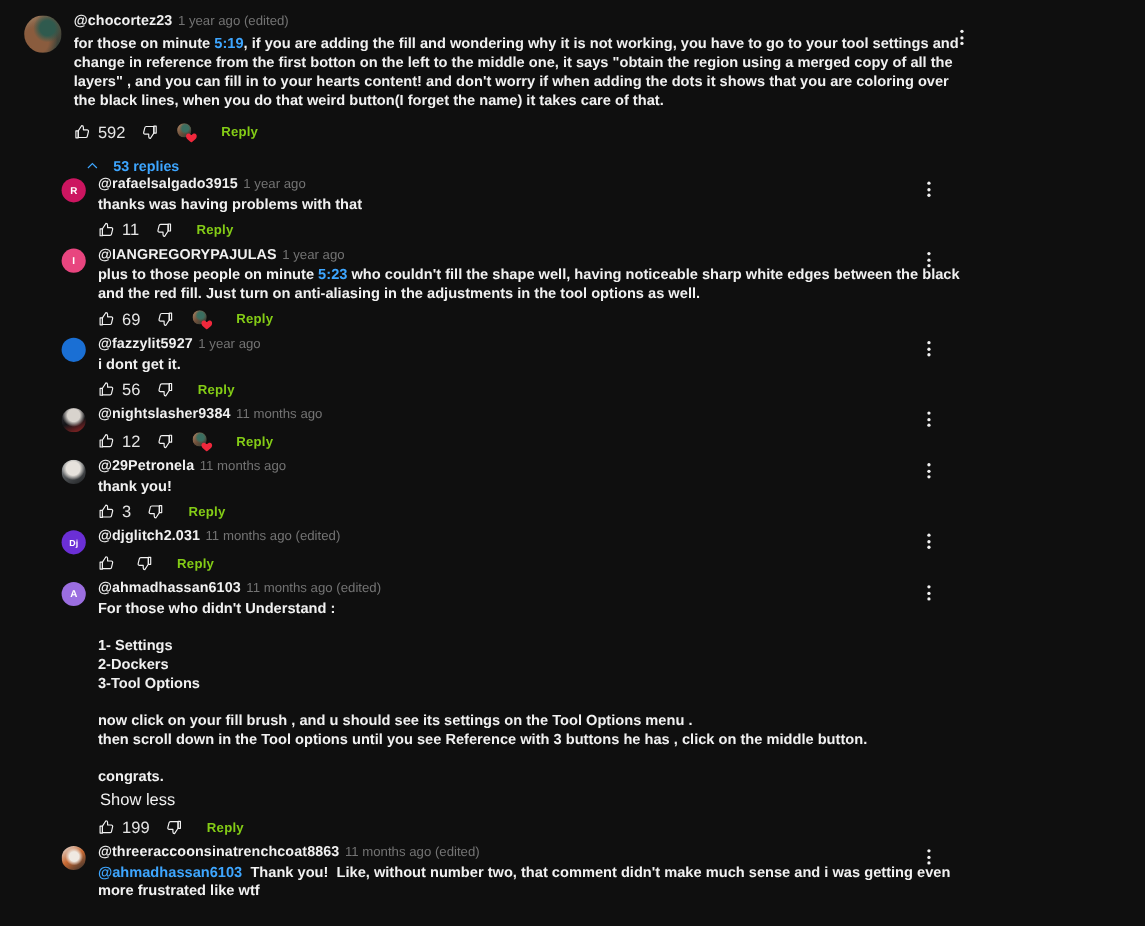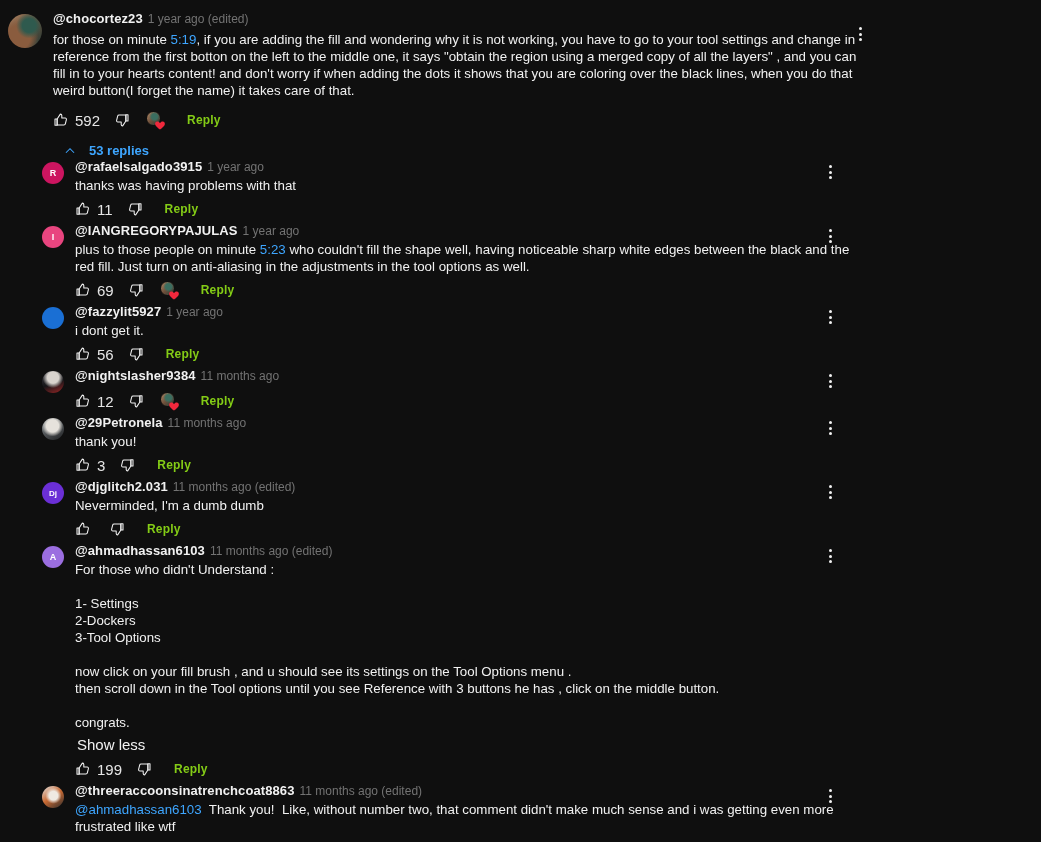--- a/index.html
+++ b/index.html
@@ -15,20 +15,21 @@
     font-family: "Liberation Sans", sans-serif;
     color: #f1f1f1;
     -webkit-font-smoothing: antialiased;
   }
 
   .comments-root {
     position: relative;
     width: 890px;
     height: 842px;
     padding: 8px 0 0 0;
+    margin-left: 14px;
   }
 
   
   .comment {
     position: relative;
     display: flex;
     align-items: flex-start;
   }
 
   .top-comment { padding: 4px 30px 0 8px; }
@@ -89,21 +90,21 @@
     color: #737373;
     font-weight: 400;
   }
 
   .comment-body { flex: 1 1 auto; min-width: 0; }
 
   .comment-text {
     font-size: 13.3px;
     line-height: 17px;
     color: #f1f1f1;
-    font-weight: 400;
+    font-weight: 700;
     white-space: pre-wrap;
     word-wrap: break-word;
   }
   .comment-text .ts-link { color: #3ea6ff; text-decoration: none; }
   .comment-text .mention { color: #3ea6ff; text-decoration: none; }
 
   
   .actions {
     display: flex;
     align-items: center;
@@ -466,21 +467,20 @@
           <span></span>
         </div>
       </div>
       <div class="reply">
         <div class="avatar avatar-sm" style="background: rgb(107, 47, 214); font-size: 8px;">Dj</div>
         <div class="comment-body reply-pad">
           <div class="username-row">
             <span class="username">@djglitch2.031</span>
             <span class="timestamp">11 months ago (edited)</span>
           </div>
-          <div class="comment-text">Neverminded, I'm a dumb dumb</div>
           <div class="actions">
             <div class="like-group">
               <span class="icon-thumb">
                 <svg viewBox="0 0 24 24" fill="none" stroke="#f1f1f1" stroke-width="1.6" stroke-linejoin="round">
                   <path d="M3 10.5h3.2v9.5H3z"></path>
                   <path d="M6.2 10.5L11 3.2c1.3 0 2.2 1 2.2 2.2v3.6h5.1c1.2 0 2.1 1.1 1.8 2.3l-1.6 6.6c-.2 1-1.1 1.6-2.1 1.6H6.2z"></path>
                 </svg>
               </span>
               <span class="like-count"></span>
             </div>

